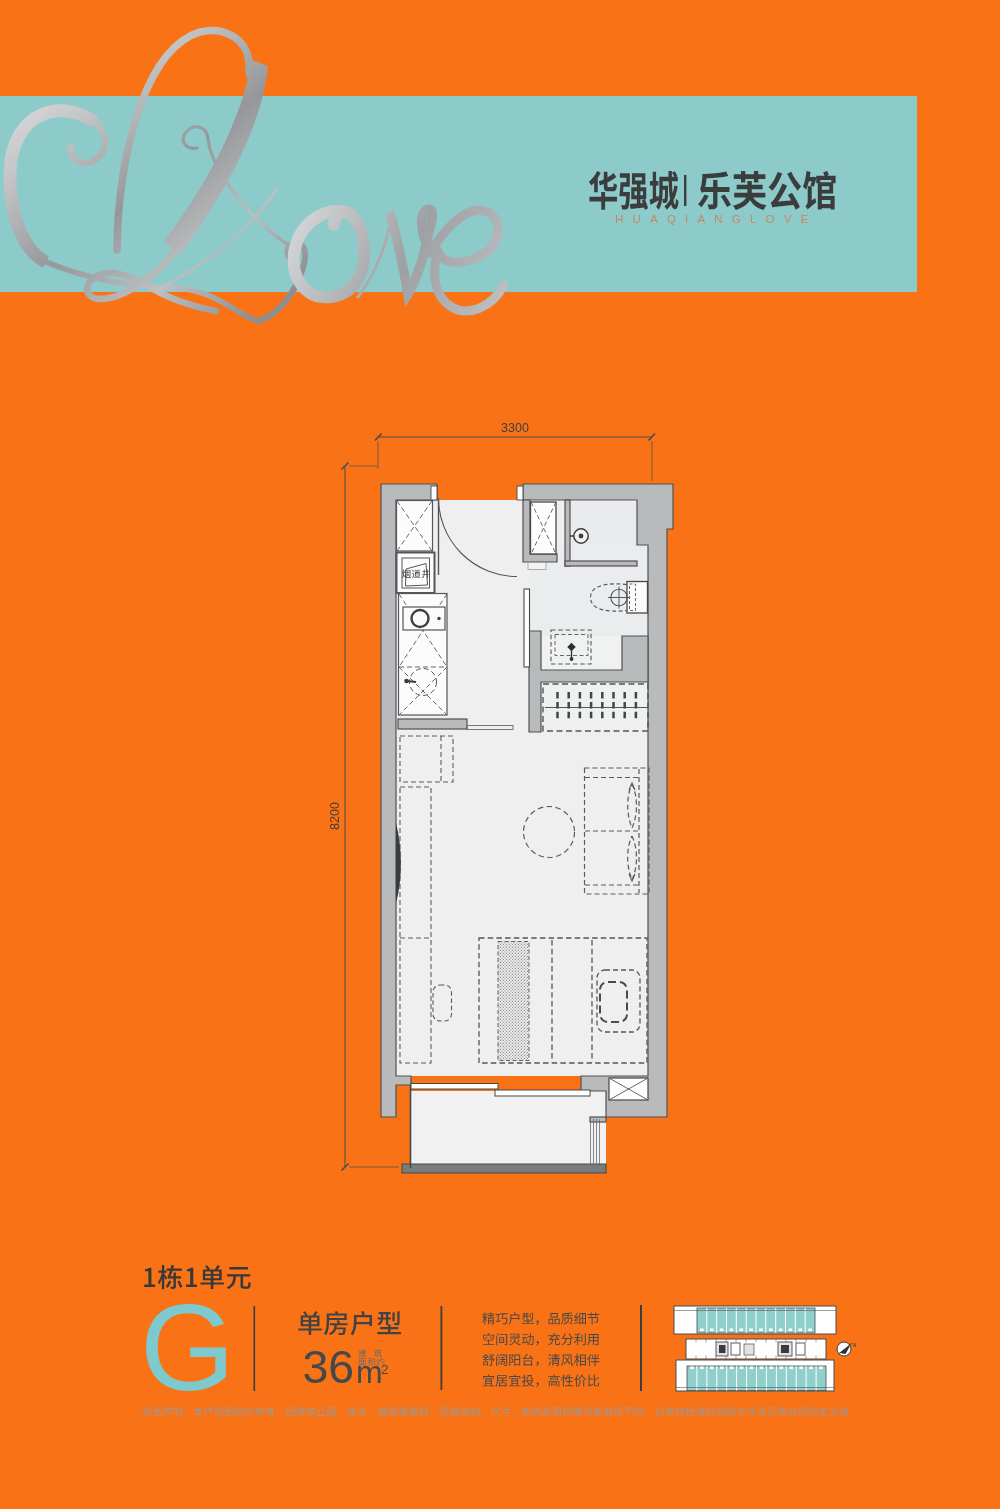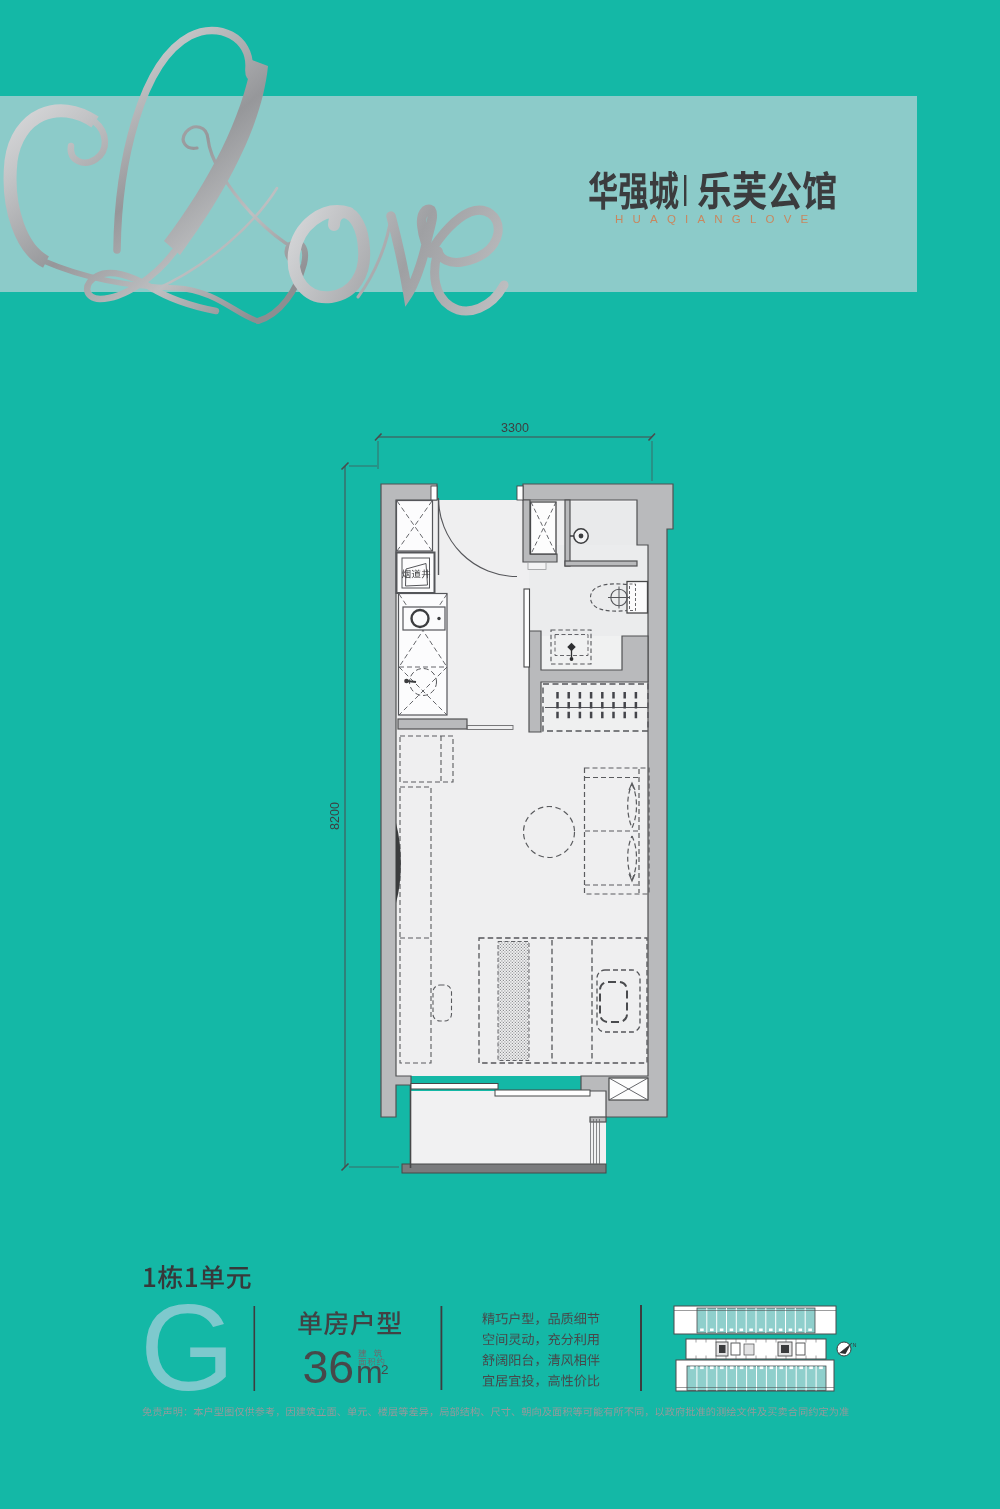--- a/index.html
+++ b/index.html
@@ -1,15 +1,15 @@
 <!DOCTYPE html>
 <html><head><meta charset="utf-8">
 <style>
 html,body{margin:0;padding:0;background:#fff;}
-.page{position:relative;width:1000px;height:1509px;background:#14b8a6;overflow:hidden;
+.page{position:relative;width:1000px;height:1509px;background:#f97316;overflow:hidden;
 font-family:"Liberation Sans",sans-serif;}
 svg{position:absolute;left:0;top:0;}
 </style></head>
 <body>
 <div class="page">
 <svg width="1000" height="1509" viewBox="0 0 1000 1509">
 <defs>
 <linearGradient id="silver" x1="0" y1="40" x2="240" y2="330" gradientUnits="userSpaceOnUse">
 <stop offset="0" stop-color="#f0f0f1"></stop>
           <stop offset="0.3" stop-color="#c3c4c6"></stop>

